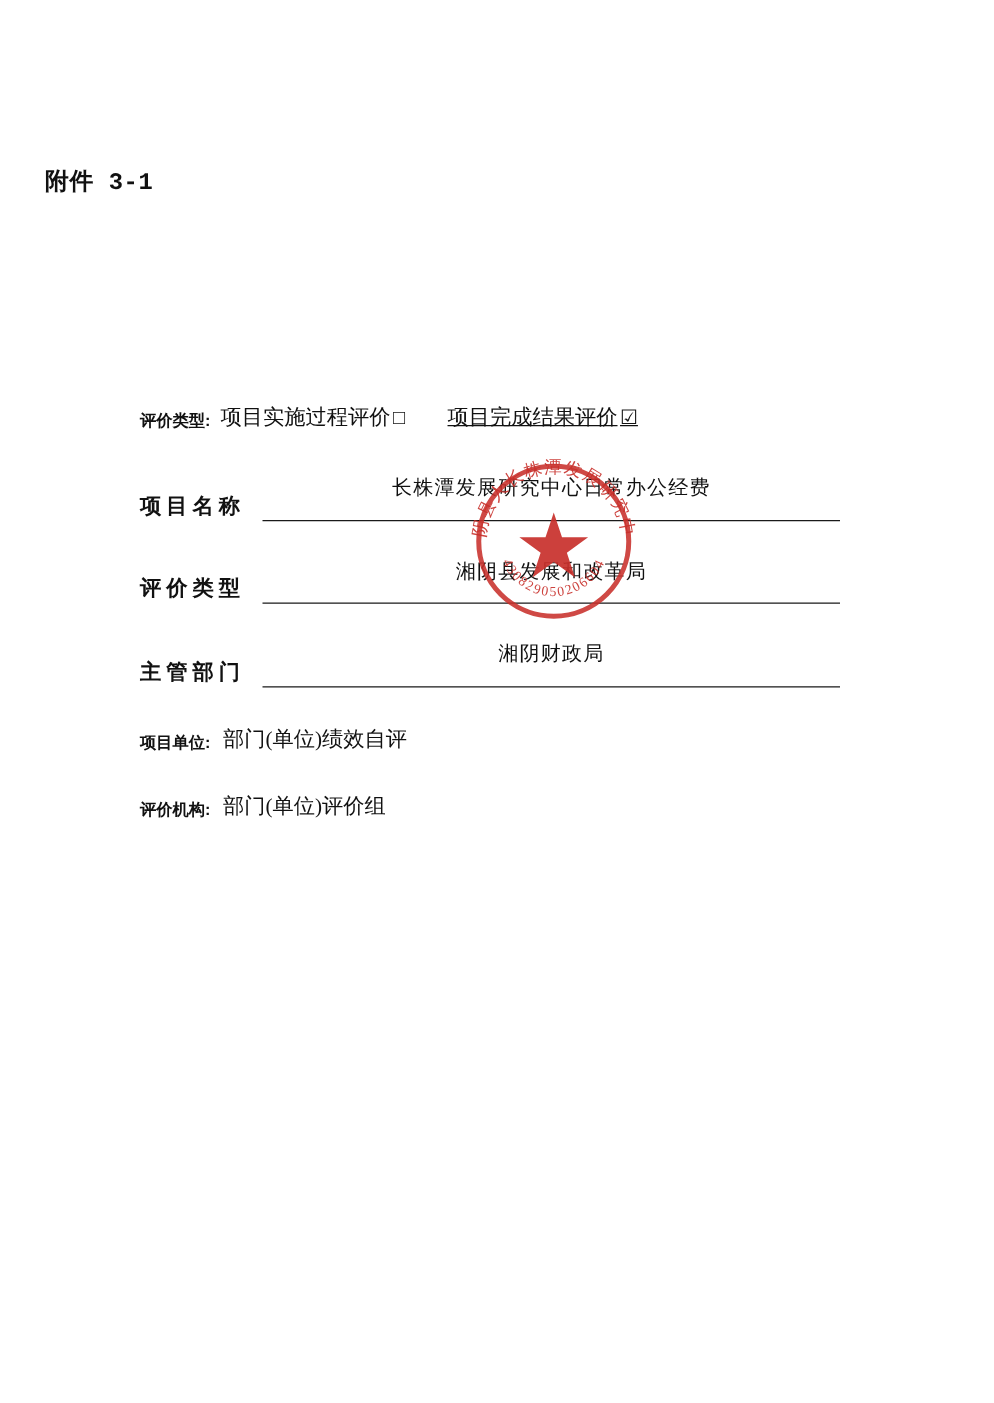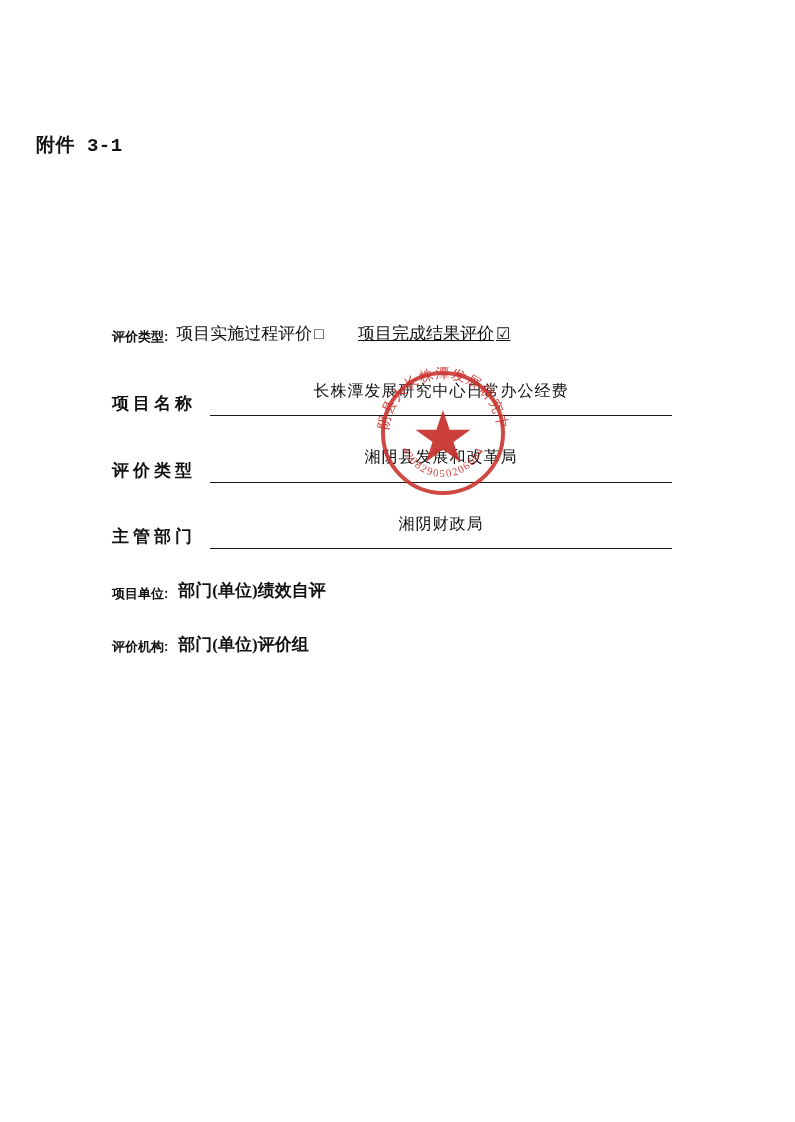--- a/index.html
+++ b/index.html
@@ -97,21 +97,20 @@
     margin-left: 14px;
     padding-bottom: 13px;
     font-size: 16px;
     min-height: 22px;
     letter-spacing: 1px;
   }
 
   .plain-value {
     margin-left: 10px;
     font-size: 17px;
-    font-weight: bold;
   }
 
   
   .report-date {
     position: absolute;
     left: 0;
     right: 0;
     top: 842px;
     text-align: center;
     font-size: 18px;

